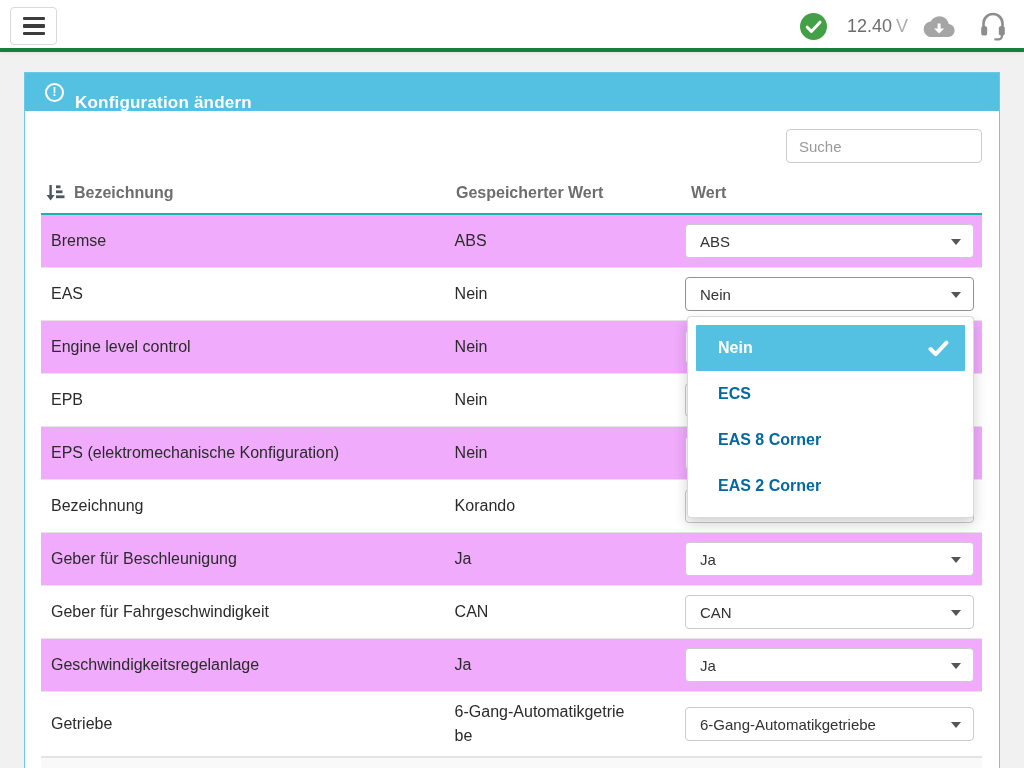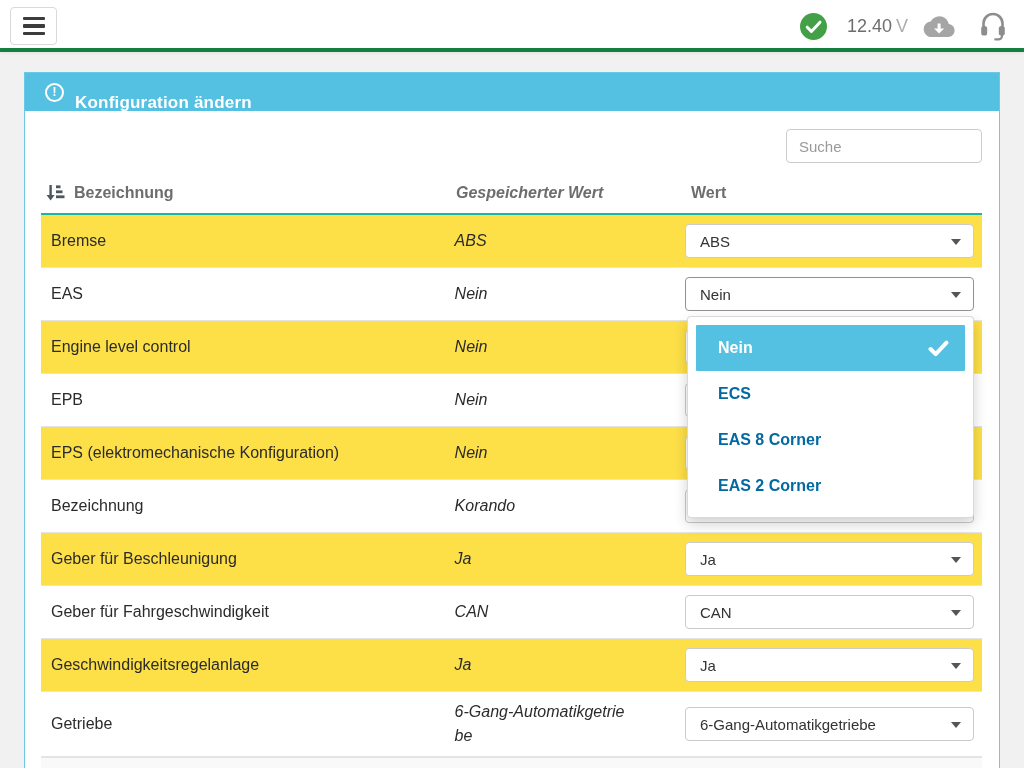--- a/index.html
+++ b/index.html
@@ -63,32 +63,32 @@
   .search-input::placeholder { color:#9a9a9a; }
 
   
   .table { margin:10px 17px 0 16px; position:relative; }
   .thead {
     display:flex; align-items:center; height:42px;
     border-bottom:2px solid #14b8a6;
     color:#6d6d6d; font-weight:700; font-size:16px;
   }
   .col1 { width:405px; padding-left:10px; }
-  .col2 { width:240px; padding-left:10px; padding-right:56px;font-style:italic; }
+  .col2 { width:240px; padding-left:10px; padding-right:56px; }
   .col3 { flex:1; }
   .thead .col1 { display:flex; align-items:center; padding-left:4px; }
   .sort-ic { width:20px; height:18px; margin-right:9px; flex:0 0 auto; }
   .thead .col3 { padding-left:5px; }
 
   .trow {
     display:flex; align-items:center; min-height:53px;
     border-bottom:1px solid #e4e4e4;
     font-size:16px; color:#2b2b2b;
   }
-  .trow.striped { background:#fde047; }
+  .trow.striped { background:#f0abfc; }
   .trow .col2 { word-break:break-all; line-height:24px; padding-top:8px; padding-bottom:8px; }
 
   .select {
     position:relative; height:34px; width:289px; margin:0 8px 0 1px;
     background:#fff; border:1px solid #cbcbcb; border-radius:4px;
     display:flex; align-items:center; padding:0 30px 0 14px;
     font-size:15px; color:#333; cursor:pointer;
   }
   .select.open { border-color:#919191; }
   .caret {

